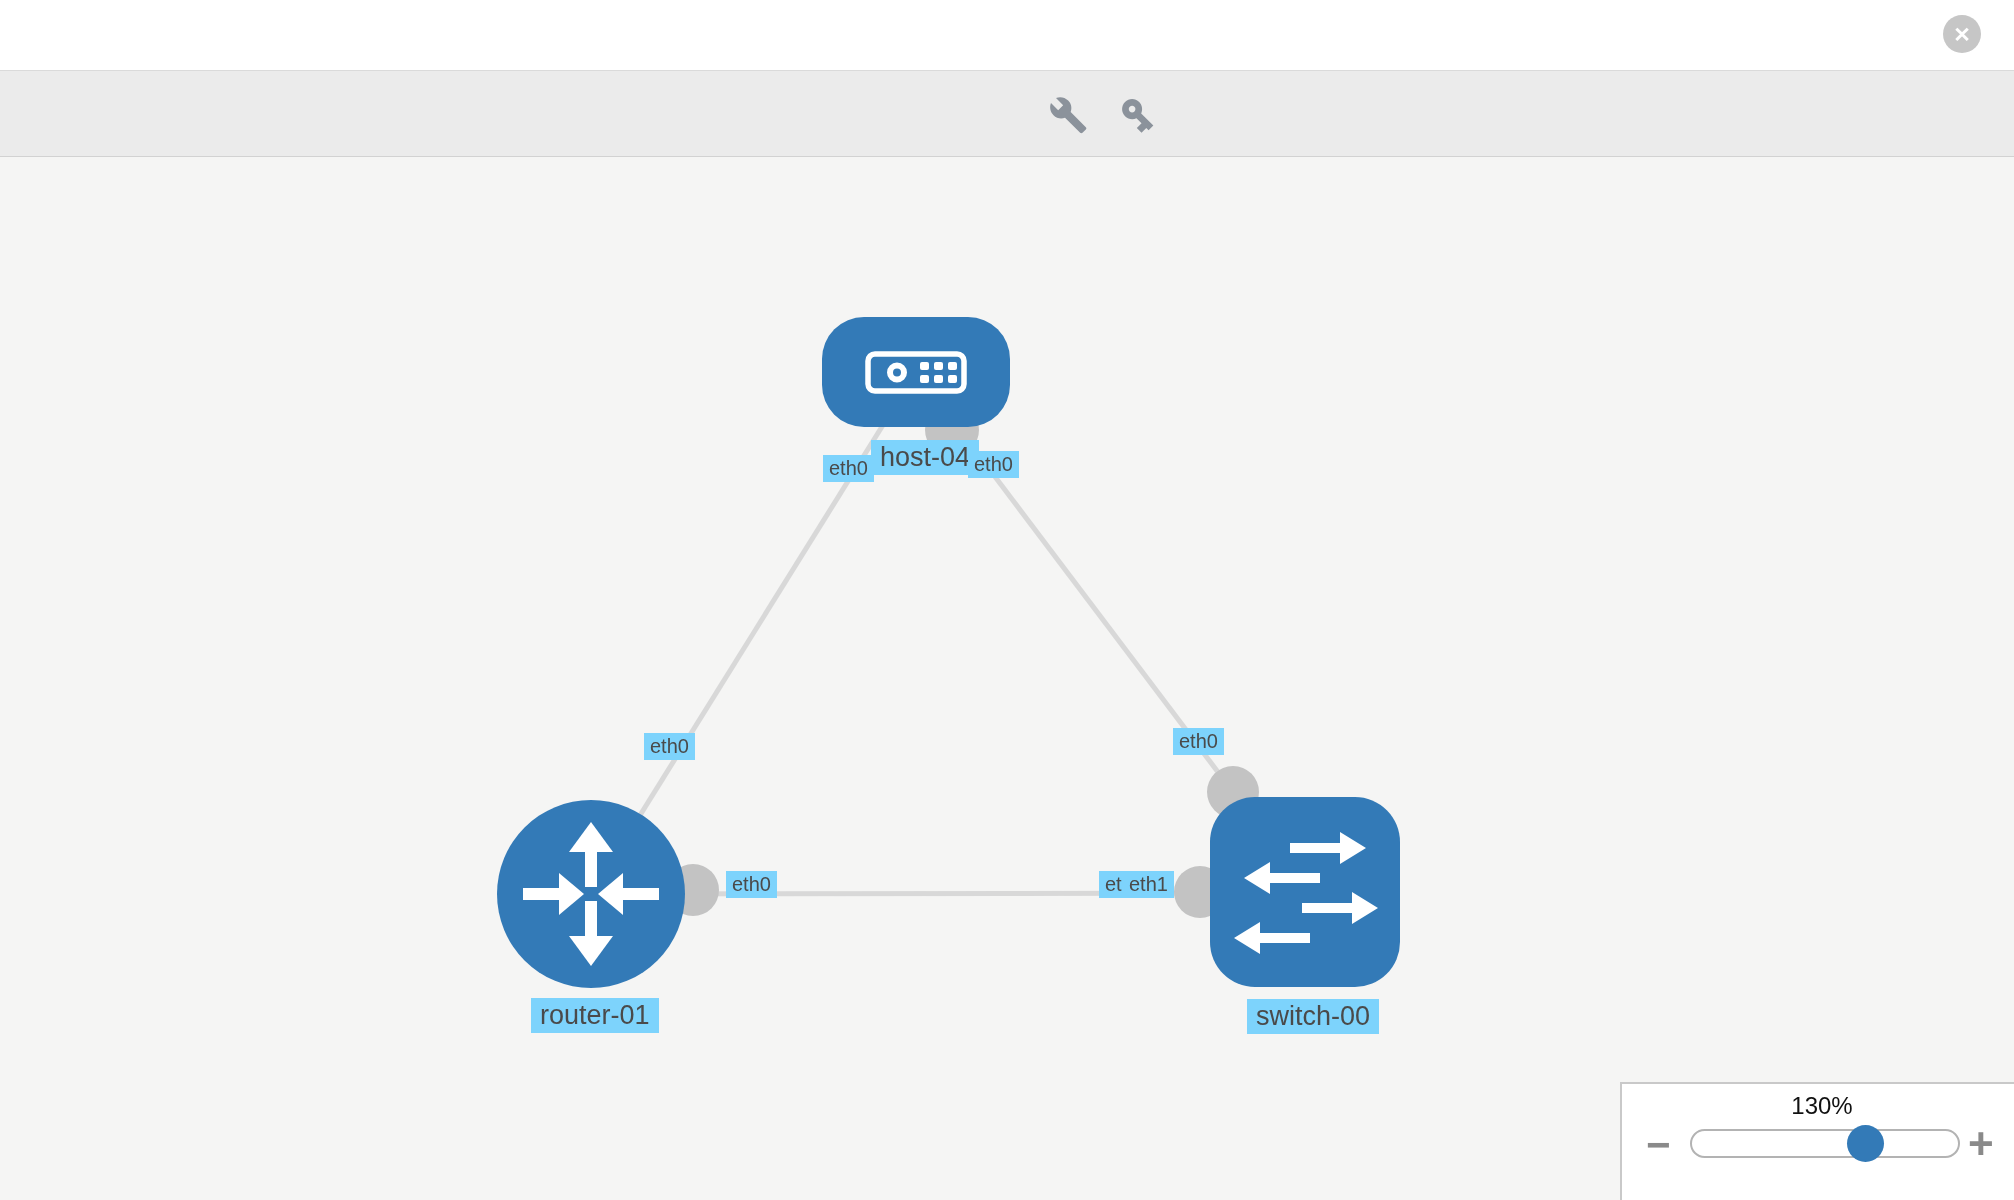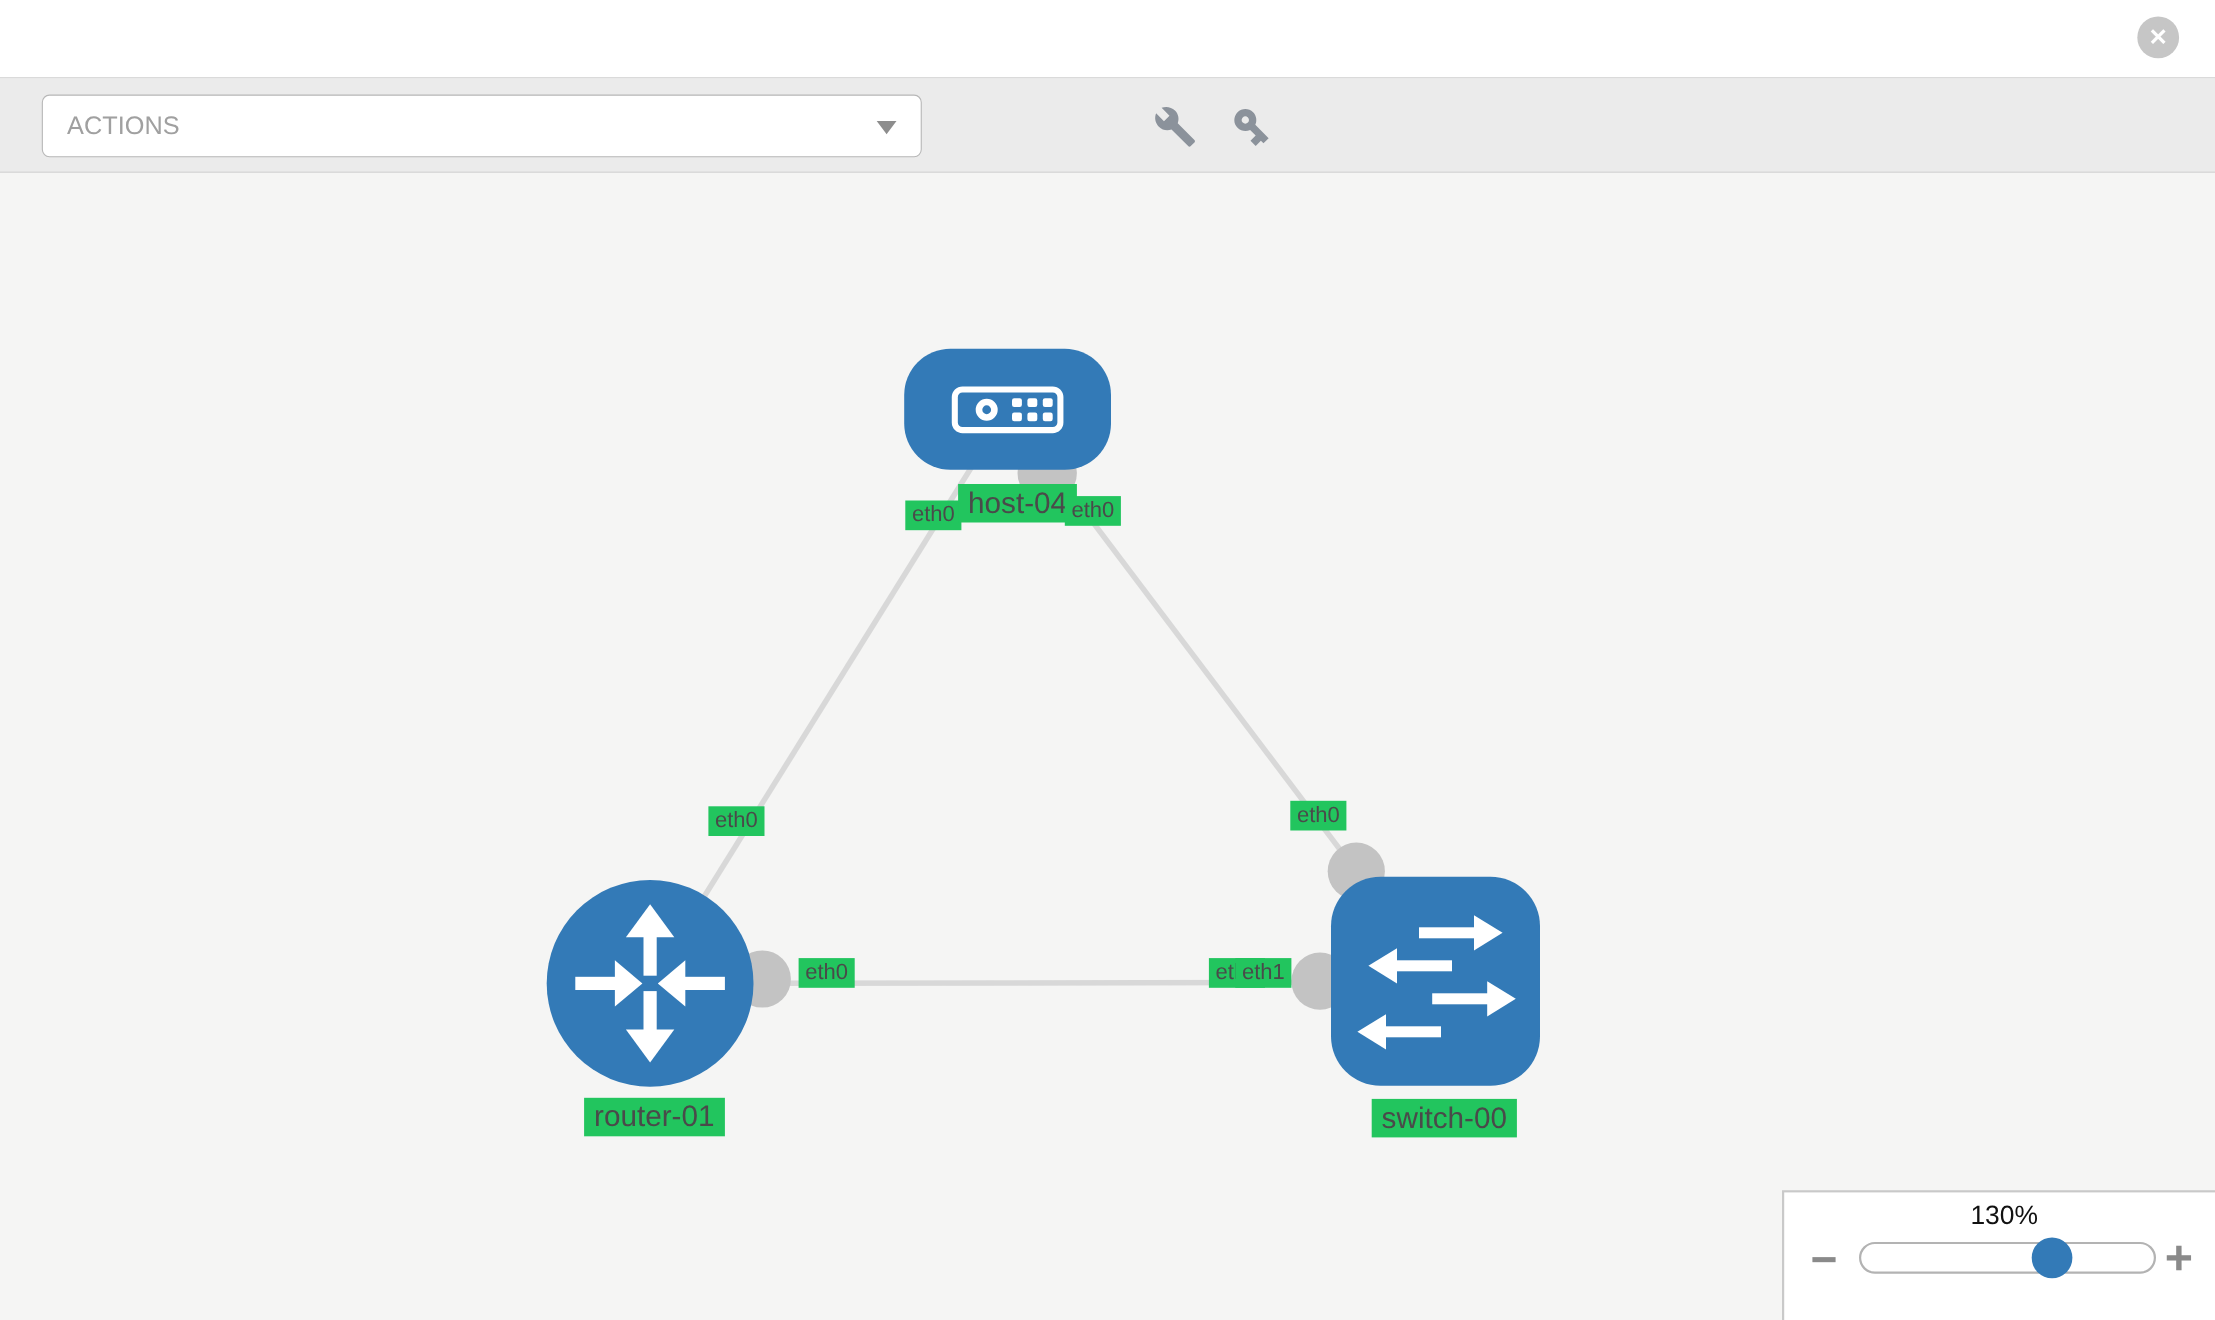--- a/index.html
+++ b/index.html
@@ -45,21 +45,21 @@
     width:0;height:0;border-left:9px solid transparent;border-right:9px solid transparent;
     border-top:12px solid #8d8d8d;
   }
   .tool-btn{position:absolute;top:24px;width:40px;height:40px;cursor:pointer;}
   .tool-btn.wrench{left:1048px;}
   .tool-btn.key{left:1118px;}
   .tool-btn svg{width:100%;height:100%;fill:#8b929b;}
   
   .topology-svg{position:absolute;left:0;top:0;z-index:1;}
   .net-label{
-    position:absolute;background:#22c55e;color:#4a4a4a;z-index:2;white-space:nowrap;
+    position:absolute;background:#7dd3fc;color:#4a4a4a;z-index:2;white-space:nowrap;
   }
   .node-label{font-size:27px;padding:2px 9px;}
   .if-label{font-size:20px;padding:2px 6px;}
   
   .zoom-panel{
     position:absolute;left:1620px;top:1082px;width:420px;height:140px;
     background:#ffffff;border:2px solid #c9c9c9;box-sizing:border-box;z-index:5;
   }
   .zoom-value{
     position:absolute;left:130px;top:8px;width:140px;text-align:center;
@@ -154,24 +154,20 @@
 <div class="net-label node-label" style="left:531px;top:998px;">router-01</div>
 <div class="net-label node-label" style="left:1247px;top:999px;">switch-00</div>
 
 <div class="header">
   <div class="close-btn">
     <span>✕</span>
   </div>
 </div>
 
 <div class="toolbar">
-  <div class="select-box actions">
-    <span>ACTIONS</span>
-    <span class="caret"></span>
-  </div>
 
   <div class="tool-btn wrench">
     <svg viewBox="0 0 24 24">
       <path d="M22.7 19.3l-9.1-9.1c.9-2.3.4-5-1.5-6.9C10.1 1.3 7.2.8 4.8 1.8l4.3 4.3-3 3L1.8 4.8C.8 7.2 1.3 10.1 3.3 12.1c1.9 1.9 4.6 2.4 6.9 1.5l9.1 9.1c.4.4 1 .4 1.4 0l2-2c.4-.4.4-1 0-1.4z"></path>
     </svg>
   </div>
   <div class="tool-btn key">
     <svg viewBox="0 0 24 24">
       <path transform="rotate(45 12 12)" d="M7 14c-1.1 0-2-.9-2-2s.9-2 2-2 2 .9 2 2-.9 2-2 2zm5.7-4C11.9 7.7 9.6 6 7 6c-3.3 0-6 2.7-6 6s2.7 6 6 6c2.6 0 4.9-1.7 5.7-4H17v4h4v-4h2v-4H12.7z"></path>
     </svg>

